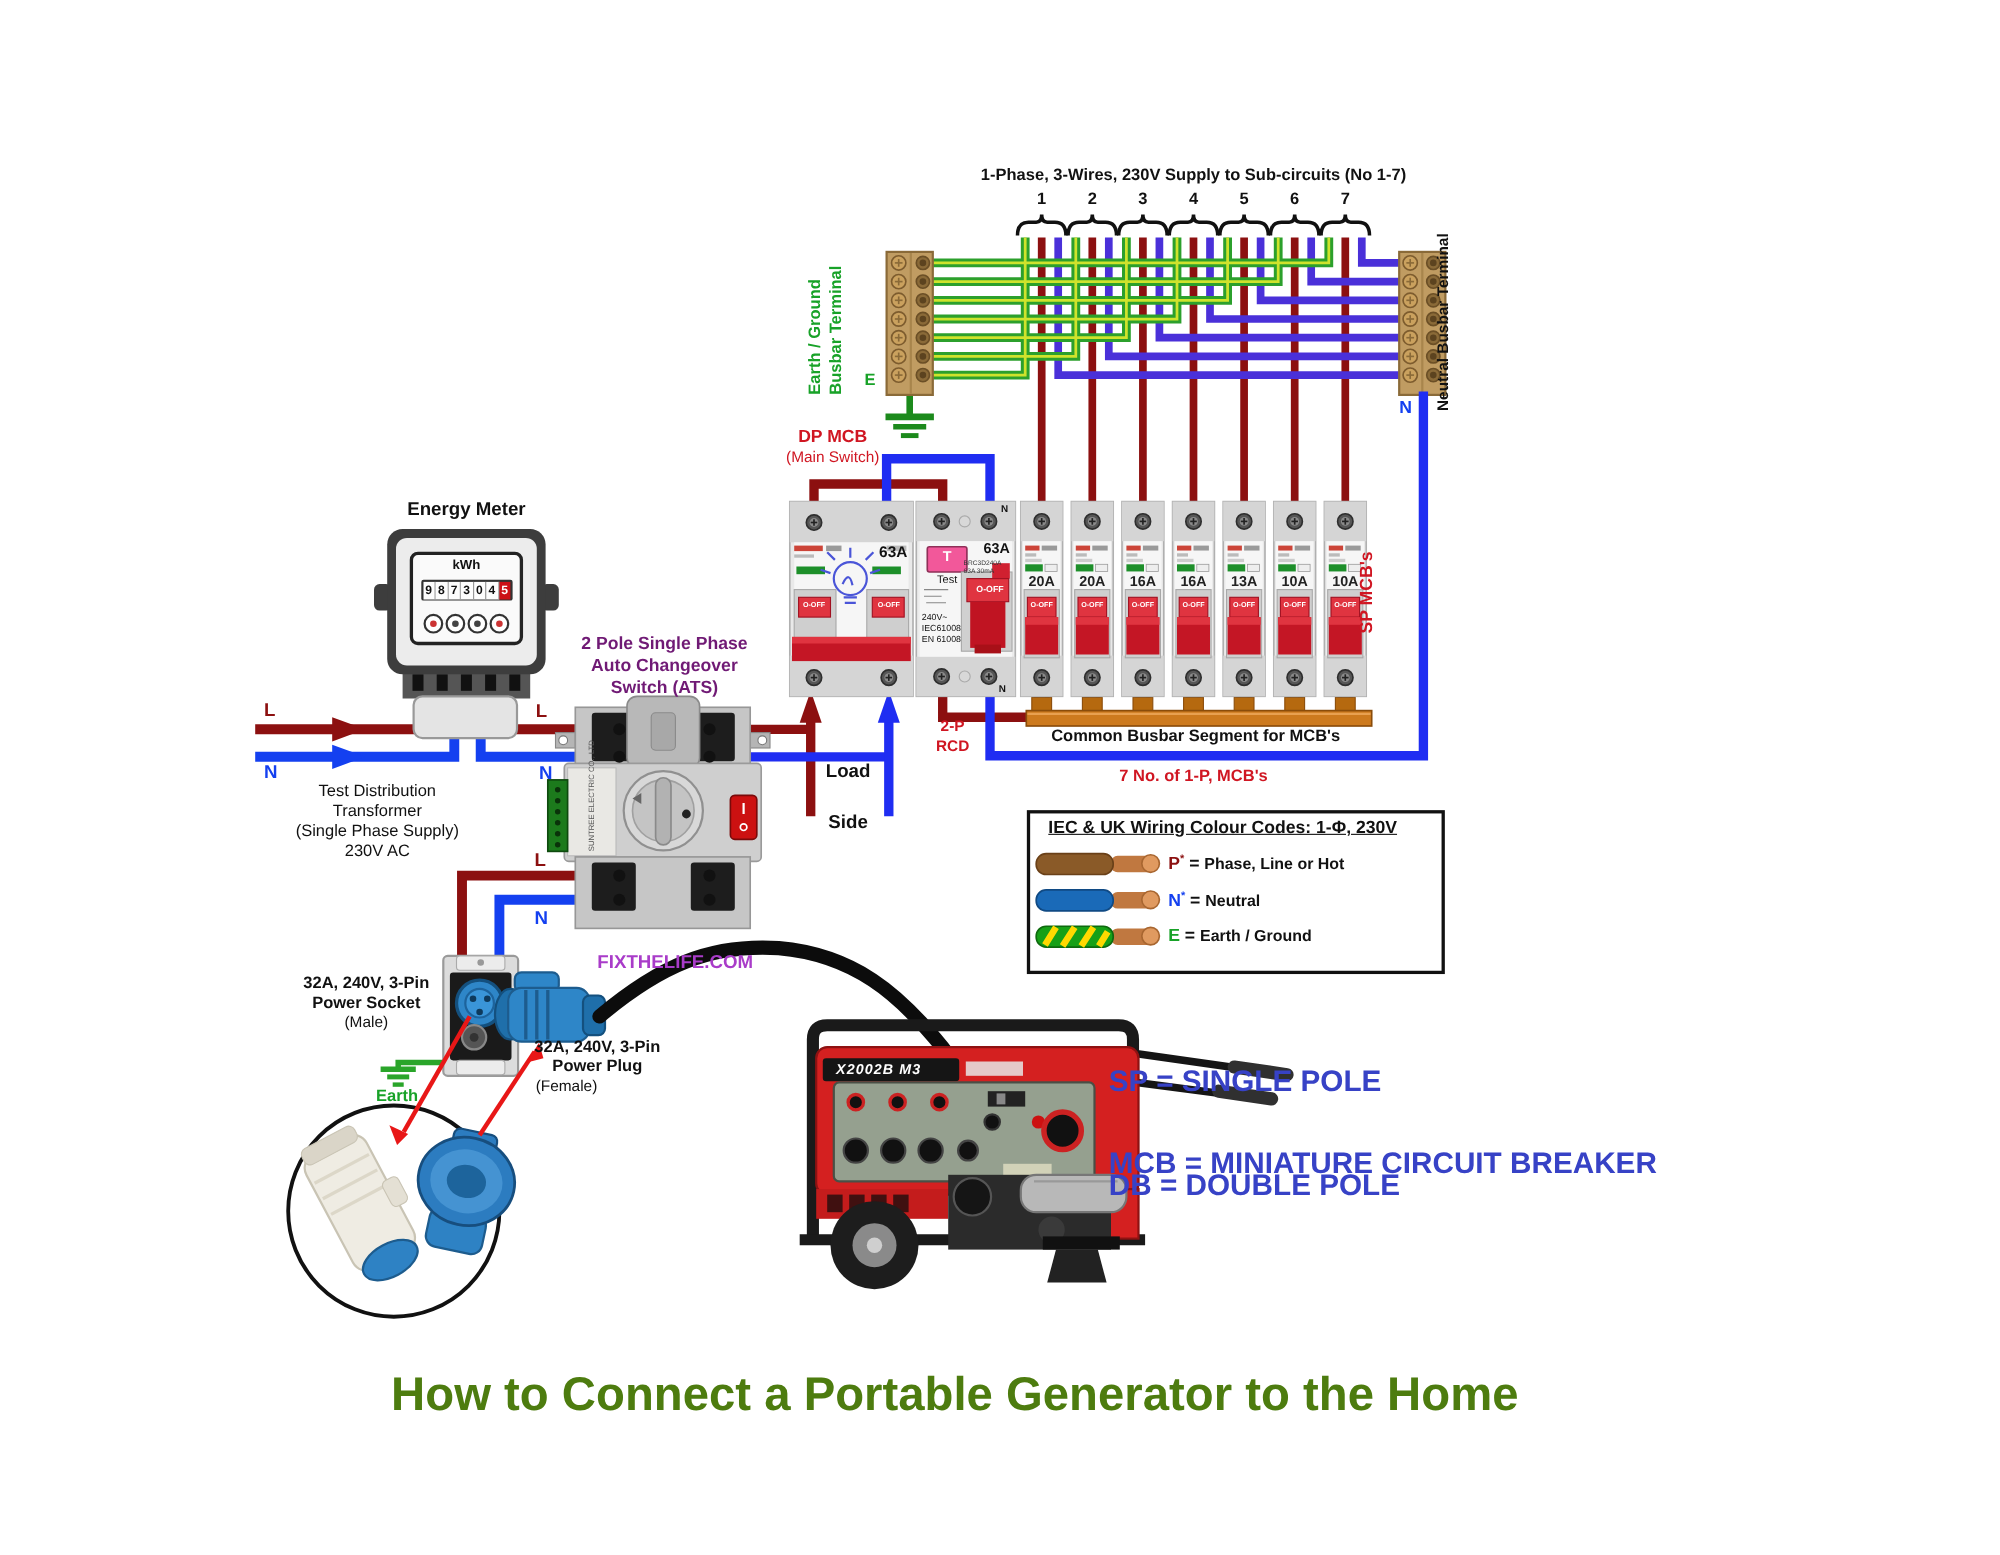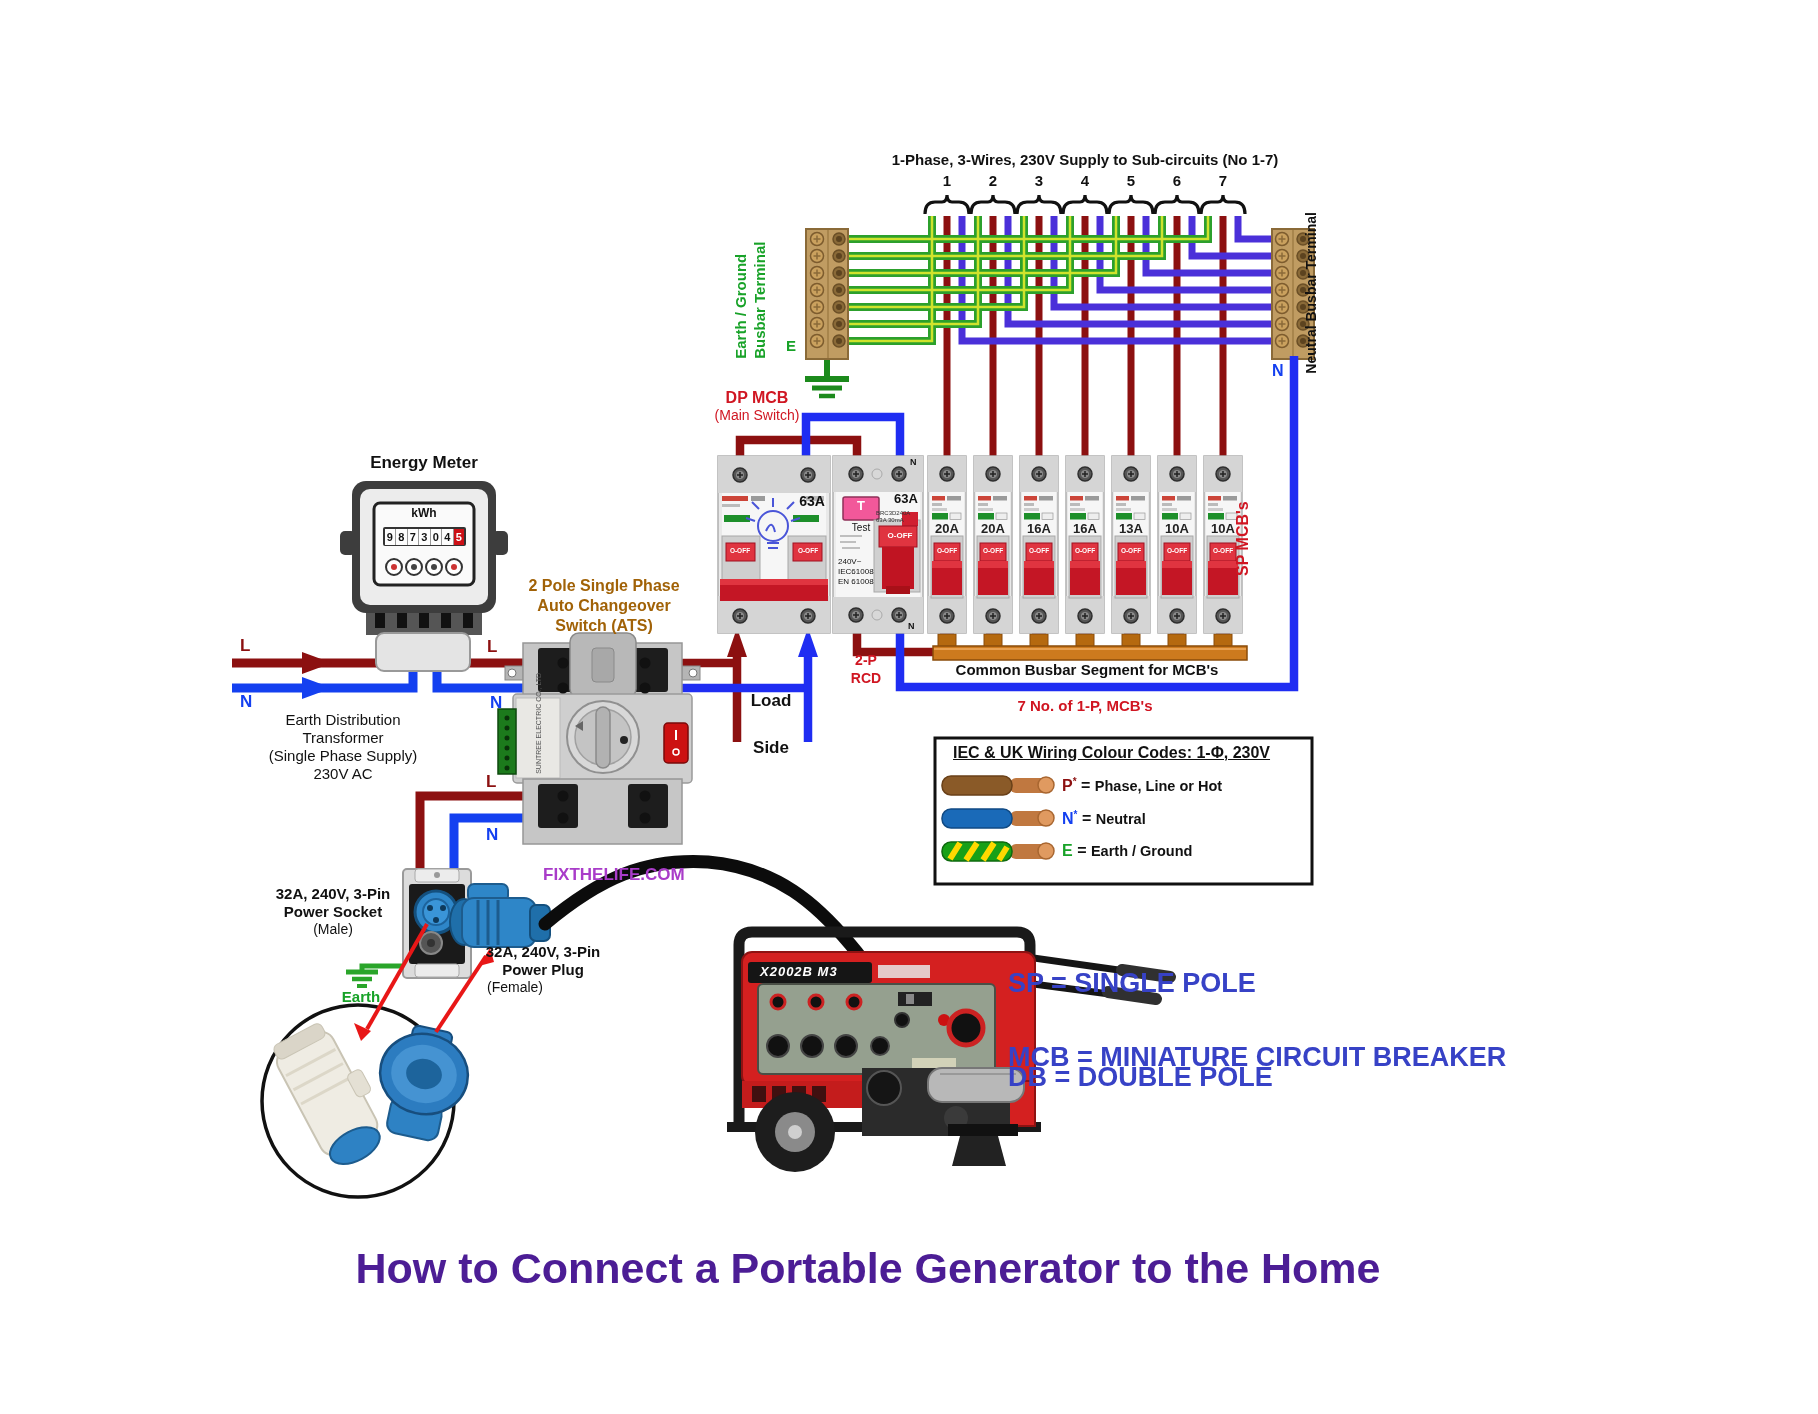--- a/index.html
+++ b/index.html
@@ -2,34 +2,34 @@
 <html><head>
 <meta charset="utf-8">
 <style>
   html,body{margin:0;padding:0;background:#fff;font-family:"Liberation Sans",sans-serif;}
   #canvas{position:relative;width:1818px;height:1414px;background:#ffffff;overflow:hidden;margin-top:26px;}
   svg.layer{position:absolute;left:0;top:0;}
   .lbl{position:absolute;white-space:nowrap;line-height:1.12;color:#111;}
   .c{transform:translateX(-50%);text-align:center;}
   .rot{transform:rotate(-90deg);transform-origin:0 100%;}
   .red{color:#d01622;}
-  .blue{color:#a16207;}
+  .blue{color:#701a75;}
   .green{color:#18a228;}
   .dkred{color:#8c1010;}
   .supblue{color:#1440f0;}
   .b{font-weight:bold;}
   .ooff{position:absolute;color:#fff;font-weight:bold;font-size:6.5px;letter-spacing:0;transform:translateX(-50%);}
   .amp{position:absolute;transform:translateX(-50%);font-weight:bold;font-size:13px;color:#222;}
   .digits{position:absolute;left:383px;top:501px;display:flex;background:#333;padding:1.5px;border-radius:2px;}
   .digit{width:10.5px;height:16px;background:#fdfdfd;border-right:1px solid #999;color:#111;
          font-weight:bold;font-size:11px;display:flex;align-items:center;justify-content:center;}
   .digit:last-child{border-right:none;}
   .digit.dred{background:#cc1016;color:#fff;}
   .legendline{position:absolute;left:1008px;color:#3742c6;font-weight:bold;font-size:27px;white-space:nowrap;}
-  .titleline{position:absolute;left:868px;transform:translateX(-50%);color:#4c1d95;font-weight:bold;font-size:43px;white-space:nowrap;}
+  .titleline{position:absolute;left:868px;transform:translateX(-50%);color:#4d7c0f;font-weight:bold;font-size:43px;white-space:nowrap;}
   .cc-sym{font-weight:bold;font-size:16px;}
   .cc-desc{font-weight:bold;font-size:14.5px;color:#111;}
   .tiny{font-size:6px;color:#333;}
 </style>
 </head>
 <body>
 
 <div id="canvas">
 
 <svg class="layer" width="1818" height="1414" viewBox="0 0 1818 1414">
@@ -515,21 +515,21 @@
   <span class="digit">8</span>
   <span class="digit">7</span>
   <span class="digit">3</span>
   <span class="digit">0</span>
   <span class="digit">4</span>
   <span class="digit dred">5</span>
 </div>
 
 <div class="lbl b dkred" style="left:240px;top:610px;font-size:17px;">L</div>
 <div class="lbl b supblue" style="left:240px;top:666px;font-size:17px;">N</div>
-<div class="lbl c" style="left:343px;top:686px;font-size:15px;">Earth Distribution</div>
+<div class="lbl c" style="left:343px;top:686px;font-size:15px;">Test Distribution</div>
 <div class="lbl c" style="left:343px;top:704px;font-size:15px;">Transformer</div>
 <div class="lbl c" style="left:343px;top:722px;font-size:15px;">(Single Phase Supply)</div>
 <div class="lbl c" style="left:343px;top:740px;font-size:15px;">230V  AC</div>
 
 <div class="lbl b dkred" style="left:487px;top:611px;font-size:17px;">L</div>
 <div class="lbl b supblue" style="left:490px;top:667px;font-size:17px;">N</div>
 <div class="lbl c b blue" style="left:604px;top:551px;font-size:16px;">2 Pole Single Phase</div>
 <div class="lbl c b blue" style="left:604px;top:571px;font-size:16px;">Auto Changeover</div>
 <div class="lbl c b blue" style="left:604px;top:591px;font-size:16px;">Switch (ATS)</div>
 <div class="lbl rot" style="left:543px;top:740px;font-size:7px;color:#555;">SUNTREE ELECTRIC CO., LTD</div>

